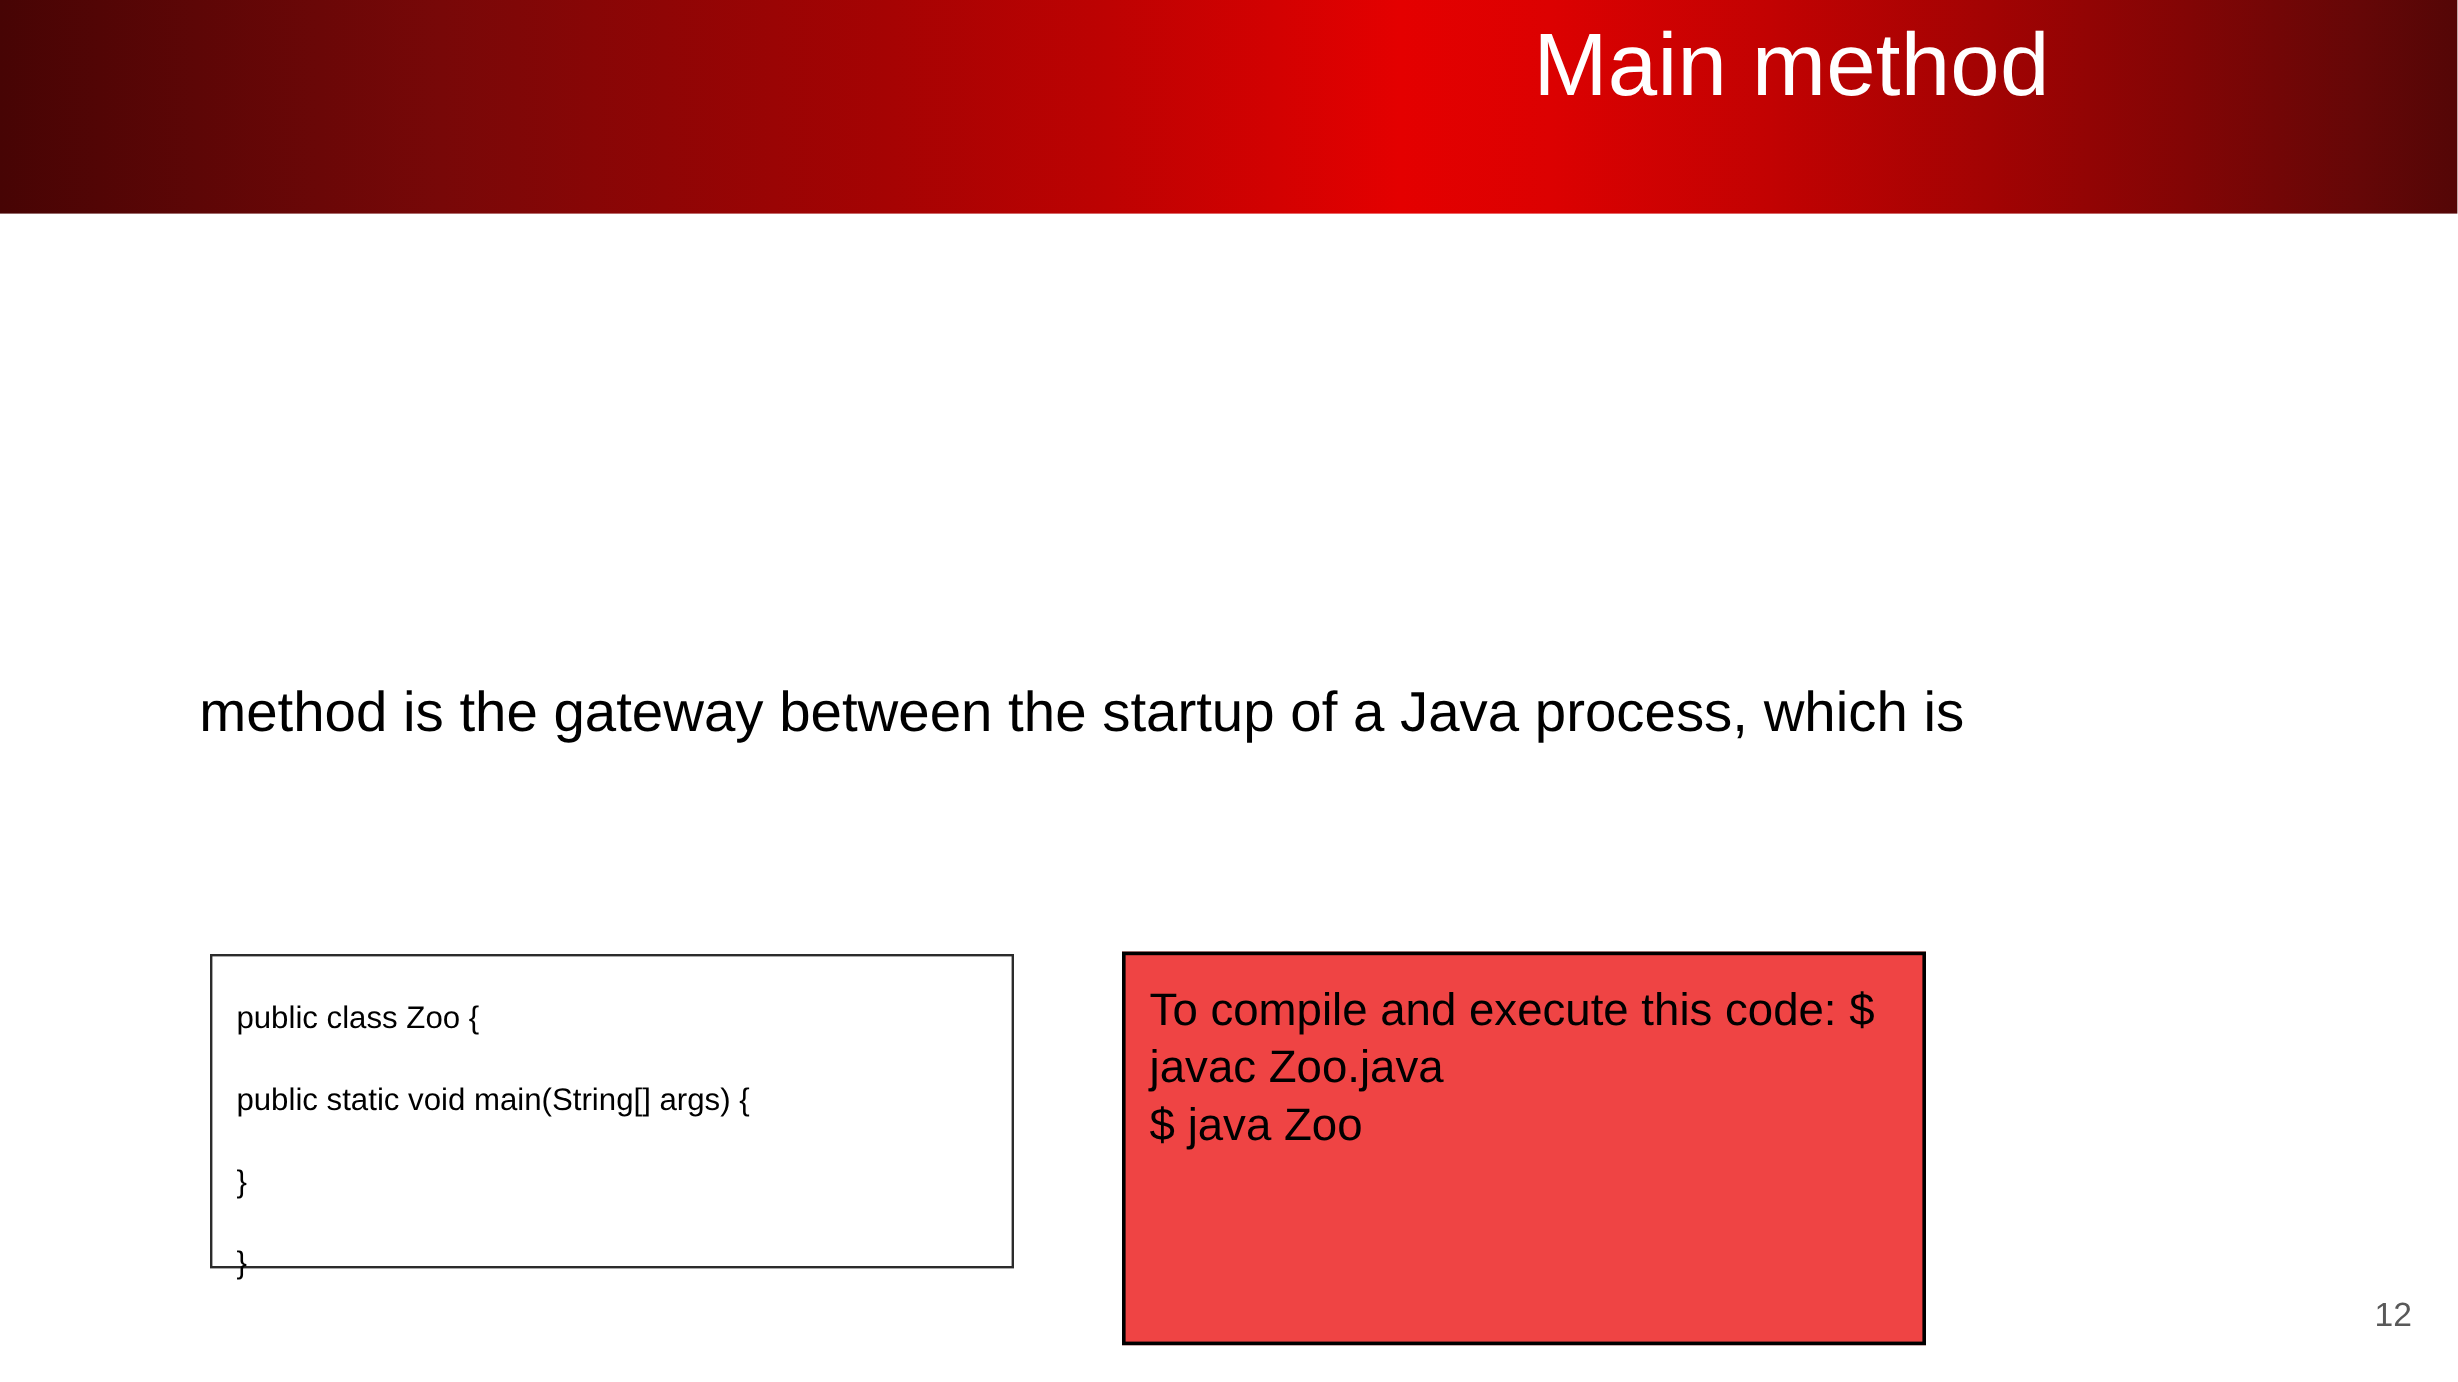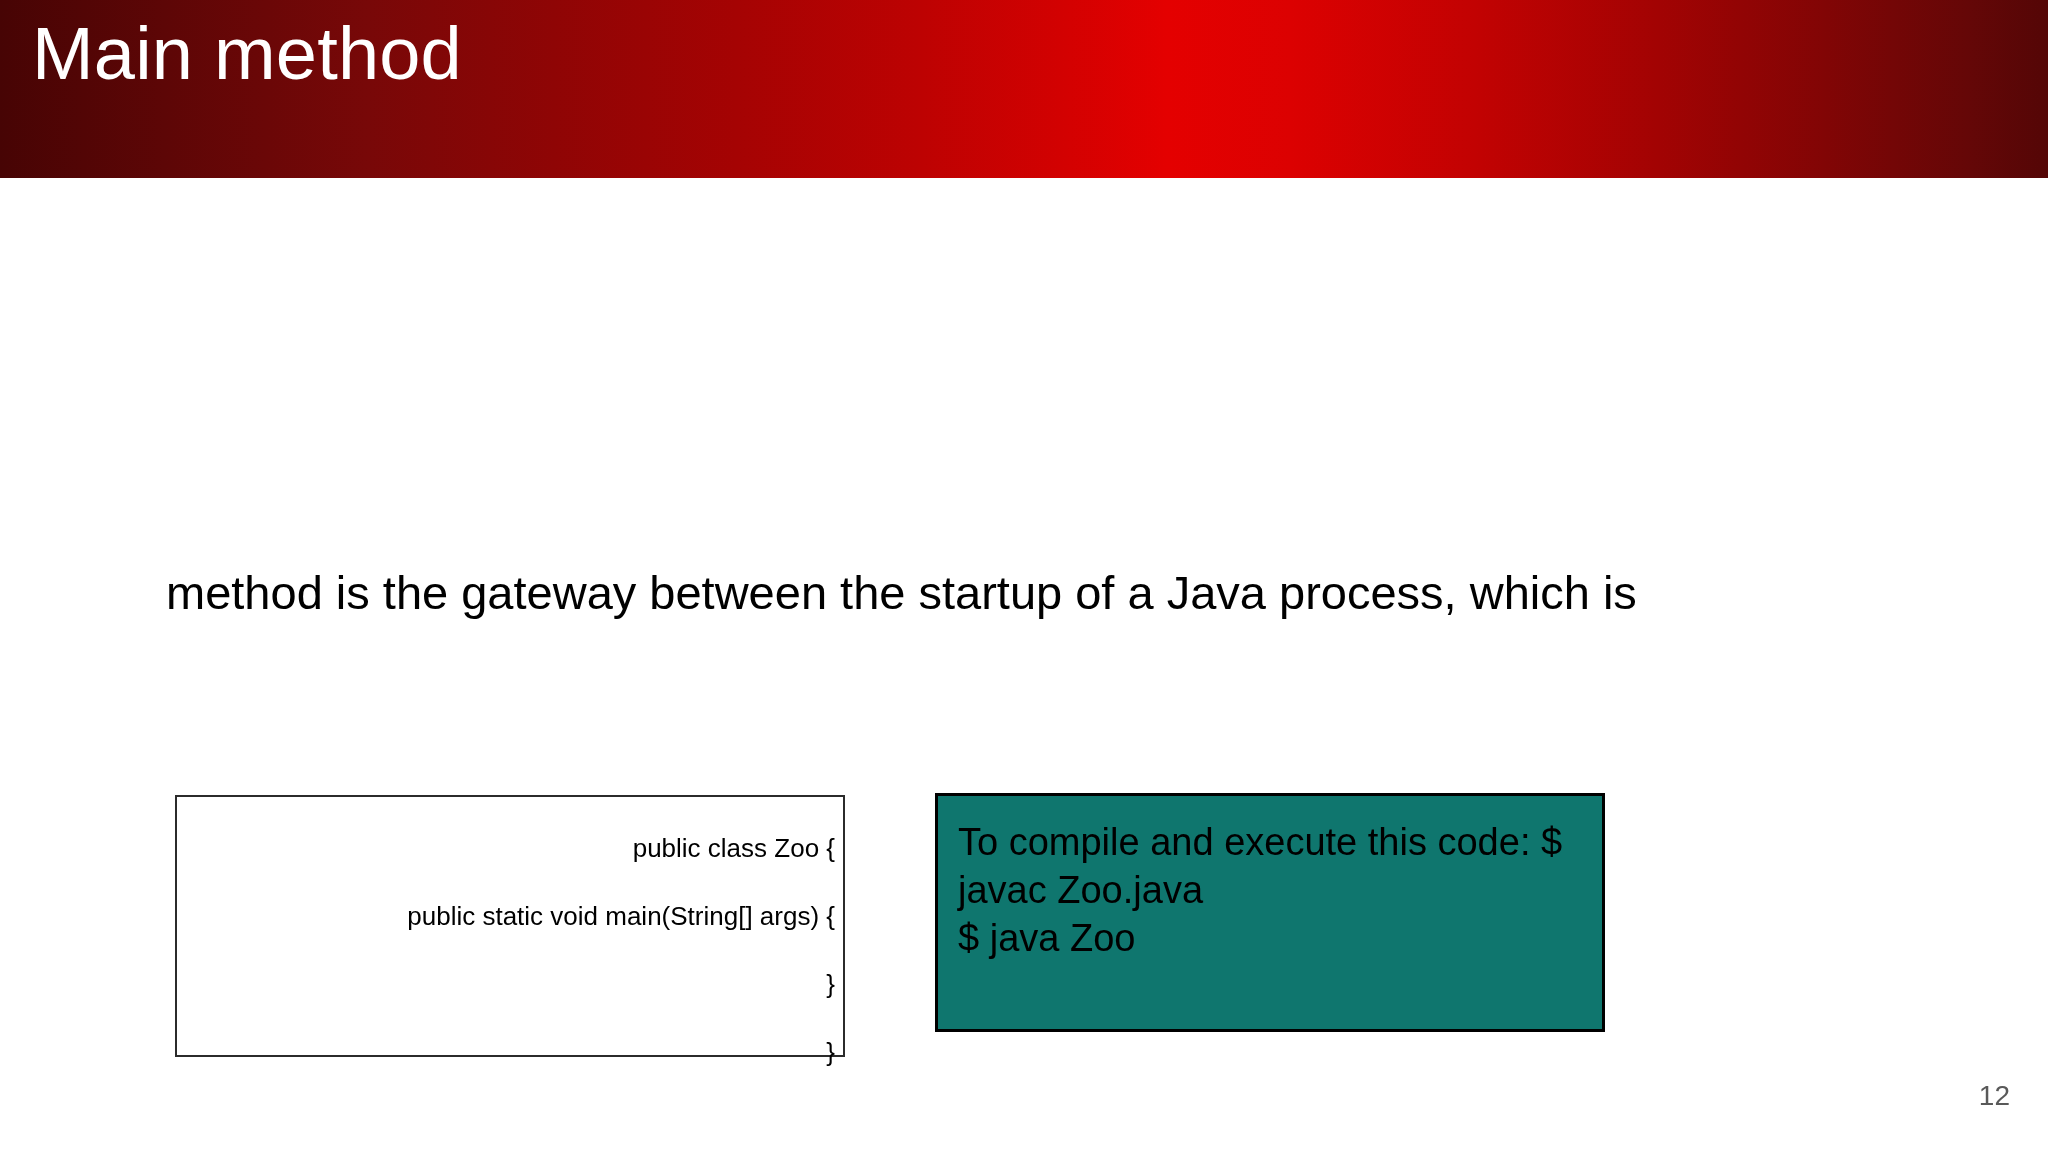--- a/index.html
+++ b/index.html
@@ -47,28 +47,27 @@
         #650707 96%,
         #540606 100%
     );
   }
 
   .title-text {
     position: absolute;
     left: 0;
     top: 8px;
     width: 1708px;
-    text-align: left;
+    text-align: right;
     color: #ffffff;
     font-size: 74px;
     font-weight: 400;
     line-height: 1.25;
     letter-spacing: 0.2px;
     white-space: nowrap;
-    padding-left: 32px;
   }
 
   
   .body-text {
     position: absolute;
     left: 166px;
     top: 268px;
     width: 1760px;
     color: #000000;
     font-size: 47px;
@@ -87,39 +86,38 @@
     height: 262px;
     border: 2px solid #2b2b2b;
     box-sizing: border-box;
     background: #ffffff;
   }
   .code-box-inner {
     position: absolute;
     left: 20px;
     top: 17px;
     right: 8px;
-    text-align: right;
   }
   .code-line {
     display: block;
     font-size: 26px;
     line-height: 68px;
     color: #000000;
     white-space: pre;
   }
 
   .cmd-box {
     position: absolute;
     left: 935px;
     top: 793px;
     width: 670px;
-    height: 239px;
+    height: 328px;
     border: 3px solid #000000;
     box-sizing: border-box;
-    background: #0f766e;
+    background: #ef4444;
     padding-left: 43px;
   }
   .cmd-box-inner {
     position: absolute;
     left: 20px;
     top: 22px;
     right: 10px;
   }
   .cmd-line {
     display: block;

